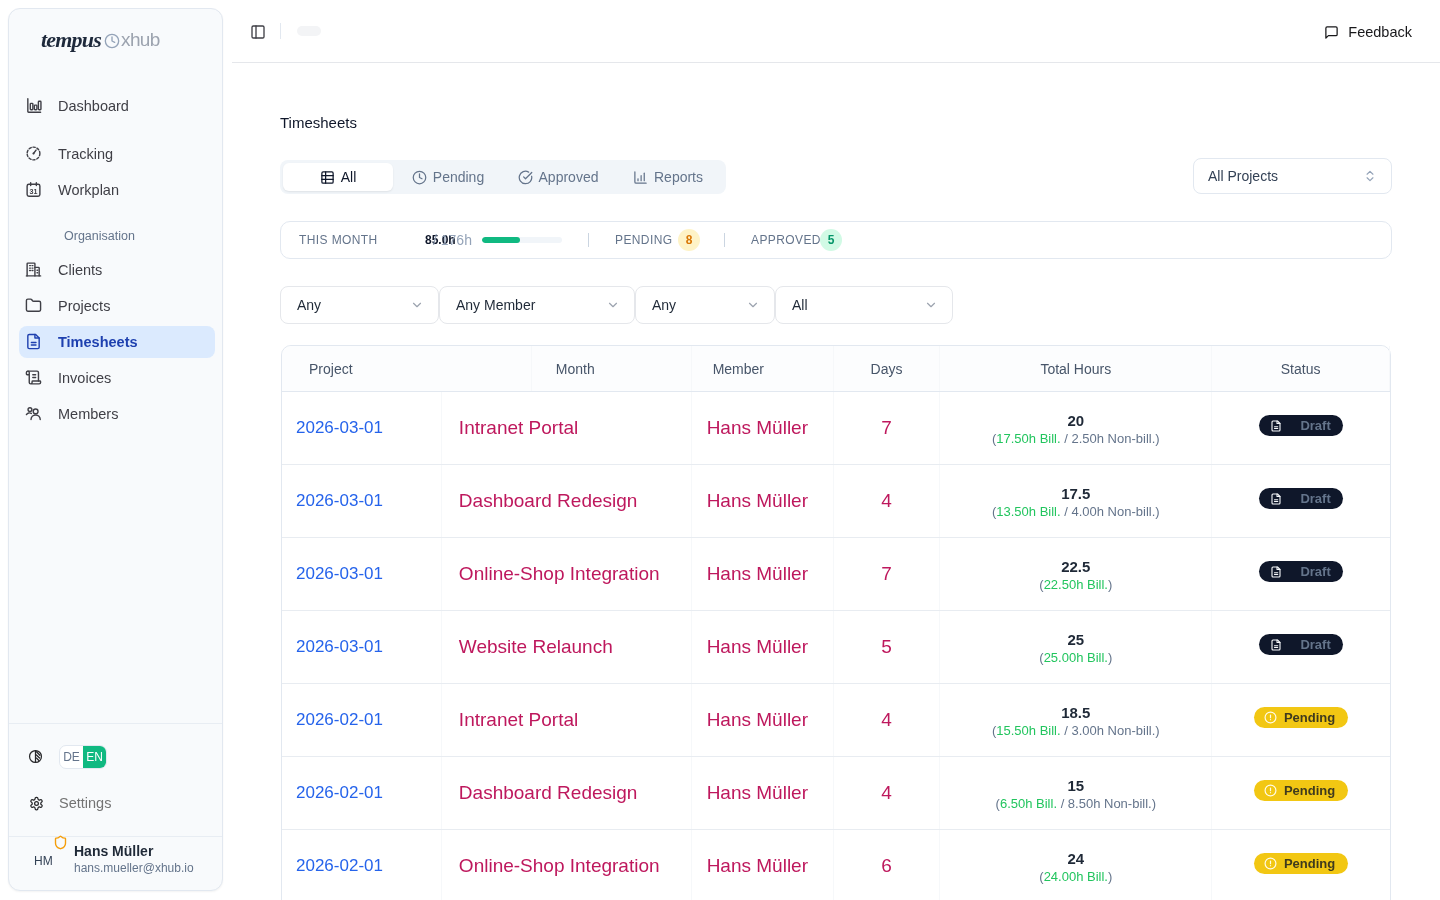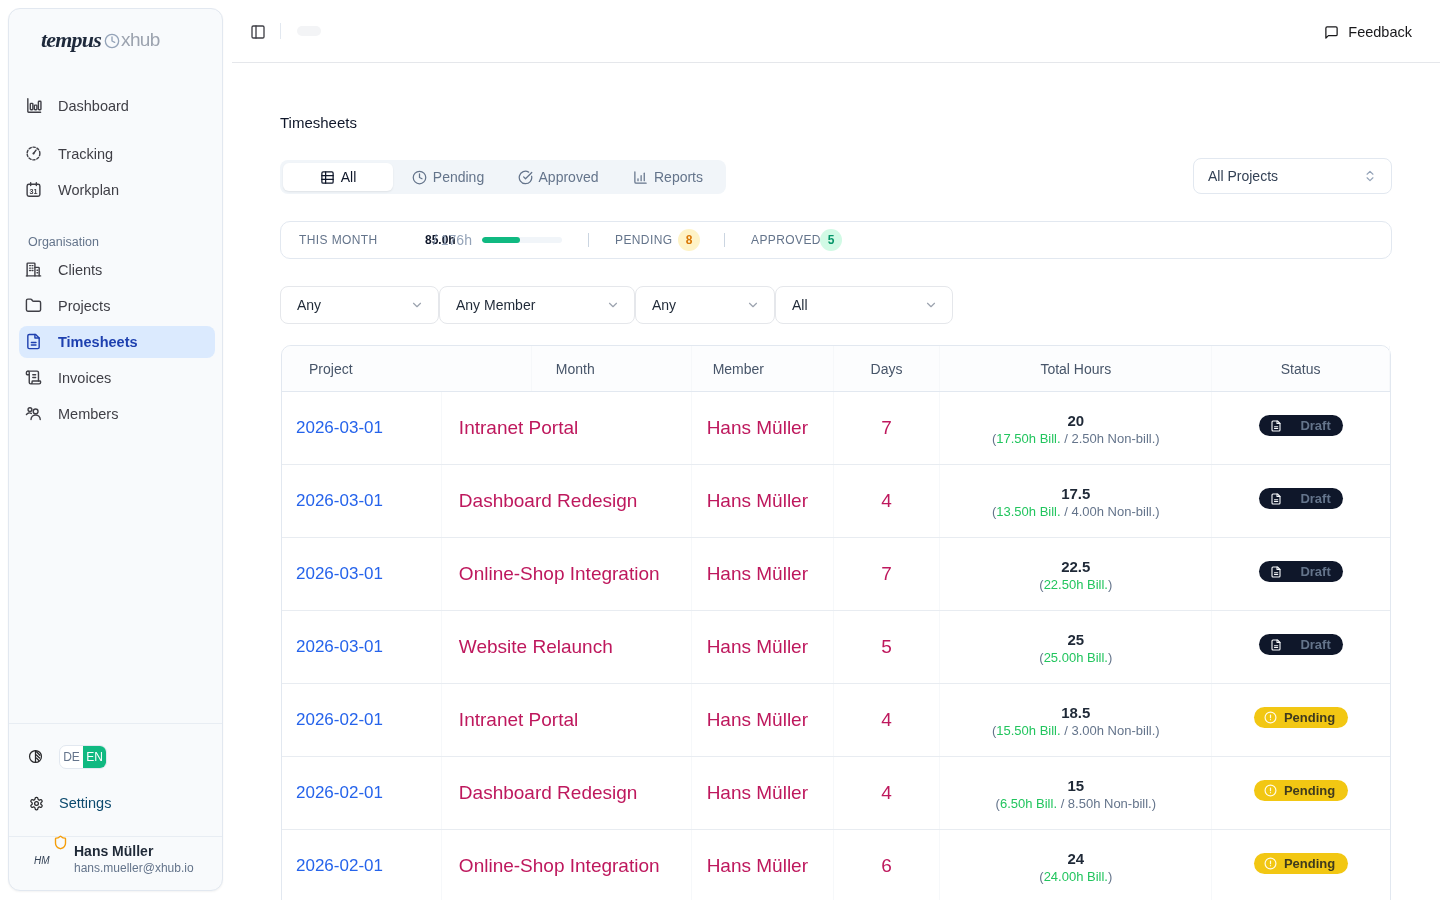--- a/index.html
+++ b/index.html
@@ -19,24 +19,24 @@
 .nav-item span { margin-left:16px; }
 .nav-item.active { background:#dbeafe; color:#1e40af; font-weight:700; }
 .nav-label { position:absolute; left:19px; font-size:12.5px; color:#64748b; font-weight:400; }
 
 .side-divider { position:absolute; left:0; width:100%; border-top:1px solid #e8edf3; }
 .theme-icon { position:absolute; left:19px; top:740px; color:#27272a; }
 .lang { position:absolute; left:50px; top:736px; width:48px; height:24px; border:1px solid #e2e8f0; border-radius:7px; display:flex; overflow:hidden; background:#fff; }
 .lang .de { width:32px; display:flex; align-items:center; justify-content:center; font-size:12px; color:#64748b; font-weight:500; }
 .lang .en { width:32px; display:flex; align-items:center; justify-content:center; font-size:12px; color:#fff; font-weight:500; background:#10b981; }
 .settings-icon { position:absolute; left:20px; top:787px; color:#27272a; }
-.settings-text { position:absolute; left:50px; top:787px; font-size:14.5px; color:#0c4a6e; font-weight:400; line-height:15px; }
+.settings-text { position:absolute; left:50px; top:787px; font-size:14.5px; color:#737373; font-weight:400; line-height:15px; }
 
 .user-sec { position:absolute; left:0; bottom:0; width:100%; height:54px; border-top:1px solid #e8edf3; }
-.user-hm { position:absolute; left:25px; top:17px; line-height:14px; font-size:10px; line-height:14px; color:#334155;font-style:italic; }
+.user-hm { position:absolute; left:25px; top:17px; line-height:14px; font-size:12px; line-height:14px; color:#334155; }
 .user-shield { position:absolute; left:44px; top:-3px; color:#f59e0b; }
 .user-name { position:absolute; left:65px; top:7px; font-size:14px; line-height:14px; font-weight:700; color:#1f2937; }
 .user-mail { position:absolute; left:65px; top:25px; font-size:12px; line-height:13px; color:#64748b; }
 
 
 .main { position:absolute; left:232px; top:0; width:1208px; height:900px; }
 .tophead { position:relative; height:63px; border-bottom:1px solid #e5e7eb; }
 .tgl { position:absolute; left:18px; top:24px; color:#3f3f46; }
 .vsep { position:absolute; left:48px; top:23px; width:1px; height:16px; background:#e2e8f0; }
 .skel { position:absolute; left:65px; top:26px; width:24px; height:10px; border-radius:5px; background:#f3f4f6; }
@@ -131,21 +131,21 @@
   </div>
   <div class="nav-item" style="top:165px;">
     <svg width="17" height="17" viewBox="0 0 24 24" fill="none" stroke="currentColor" stroke-width="2" stroke-linecap="round" stroke-linejoin="round">
         <rect x="3" y="4.5" width="18" height="17" rx="2.5"></rect>
         <path d="M8 2.5v4M16 2.5v4"></path>
         <text x="12" y="18" font-size="10" font-weight="700" text-anchor="middle" fill="currentColor" stroke="none" font-family="Liberation Sans">31</text>
       </svg>
     <span>Workplan</span>
   </div>
 
-  <div class="nav-label" style="top:226px;">Organisation</div>
+  <div class="nav-label" style="top:220px;margin-left:36px;">Organisation</div>
 
   <div class="nav-item" style="top:245px;">
     <svg width="17" height="17" viewBox="0 0 24 24" fill="none" stroke="currentColor" stroke-width="2" stroke-linecap="round" stroke-linejoin="round">
         <path d="M3 21V4a1 1 0 0 1 1-1h9a1 1 0 0 1 1 1v17"></path>
         <path d="M14 9h5a1 1 0 0 1 1 1v11"></path>
         <path d="M2 21h20"></path>
         <path d="M6.5 6.5h1.2M10 6.5h1.2M6.5 10h1.2M10 10h1.2M6.5 13.5h1.2M10 13.5h1.2M17 13h.8M17 16.5h.8"></path>
       </svg>
     <span>Clients</span>
   </div>

